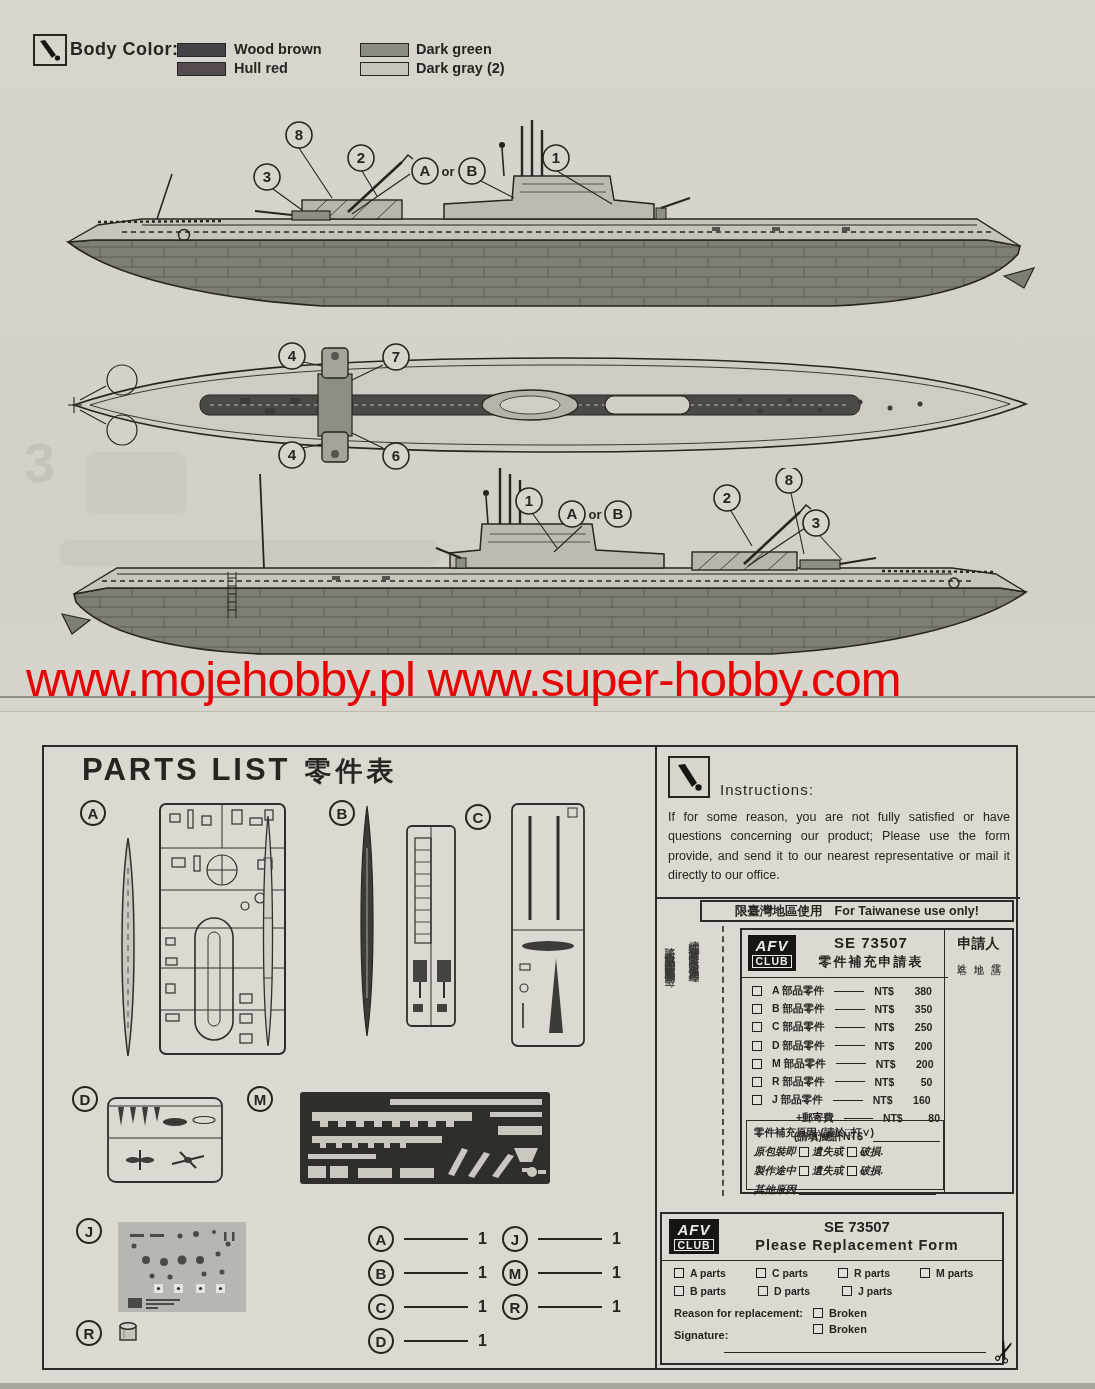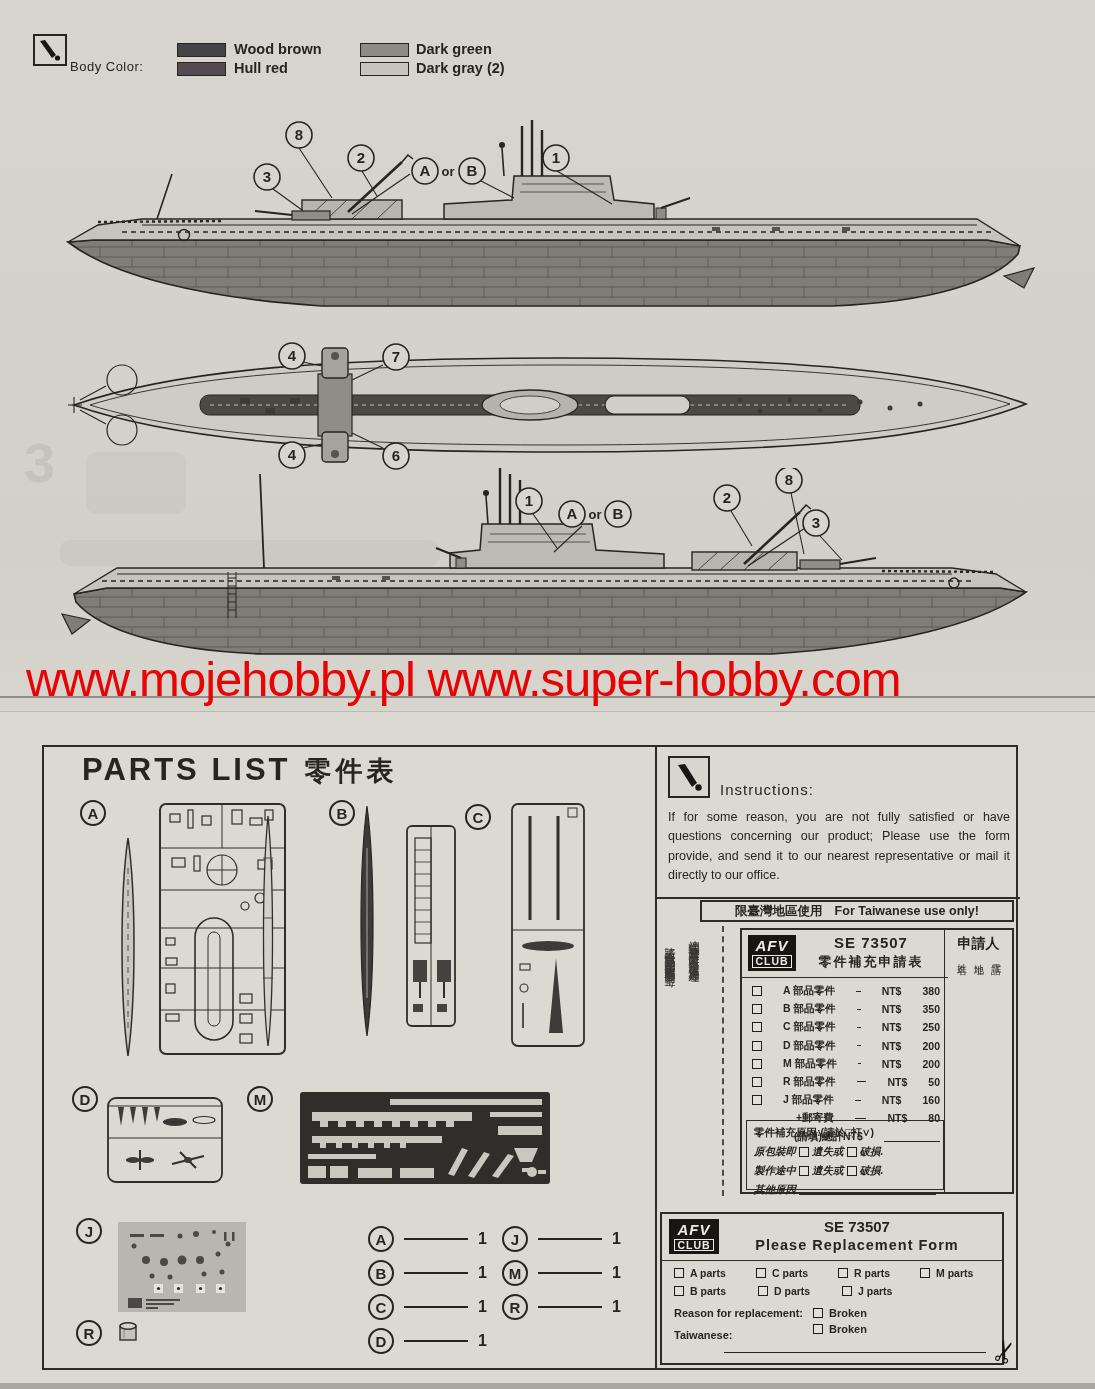--- a/index.html
+++ b/index.html
@@ -6,21 +6,21 @@
   .page{position:relative;width:1095px;height:1389px;overflow:hidden;
     background:linear-gradient(180deg,#d8d5cf 0%,#d3d0c9 40%,#d8d5cf 52%,#dbd8d2 100%);
     font-family:"Liberation Sans",sans-serif;color:#26251f;}
   .abs{position:absolute;}
   .sheet-bottom{left:0;top:712px;width:1095px;height:677px;background:#dcd9d3;}
   .fold1{left:0;top:696px;width:1095px;height:2px;background:#7a7872;opacity:.75;}
   .fold2{left:0;top:711px;width:1095px;height:1px;background:#bcb9b3;}
   .pageedge{left:0;top:1383px;width:1095px;height:6px;background:#aaa7a1;}
   
   .iconbox{border:2px solid #26251f;background:#d8d5cf;display:flex;align-items:center;justify-content:center;}
-  .legend-title{font-weight:normal;font-size:13px;letter-spacing:.5px;margin-top:20px;}
+  .legend-title{font-weight:bold;font-size:18px;letter-spacing:.5px;}
   .swatch{width:47px;height:12px;border:1.5px solid #26251f;}
   .swlabel{font-weight:bold;font-size:14.5px;}
   
   .circ{width:26px;height:26px;border:2px solid #26251f;border-radius:50%;display:flex;
     align-items:center;justify-content:center;font-weight:bold;font-size:15px;color:#26251f;box-sizing:border-box;}
   
   .watermark{left:26px;top:651px;width:1060px;font-size:49px;color:#e60404;white-space:nowrap;
     letter-spacing:-1px;z-index:30;font-weight:normal;}
   .ghost{color:#000;opacity:.06;font-weight:bold;}
   .ghostblob{background:#000;opacity:.03;border-radius:10px;}
@@ -41,21 +41,21 @@
     font-size:12.5px;font-weight:bold;box-sizing:border-box;background:#dcd9d3;}
   .dashedline{border-left:2px dashed #4c4b47;}
   .vtext{writing-mode:vertical-rl;text-orientation:upright;font-size:11px;letter-spacing:1.5px;color:#383733;line-height:1;}
   
   .formbox{border:2px solid #2c2b28;box-sizing:border-box;background:#dcd9d3;}
   .logo{background:#171613;color:#edebe5;text-align:center;display:flex;flex-direction:column;
     align-items:center;justify-content:center;line-height:1;}
   .logo .l1{font-weight:bold;font-style:italic;font-size:15px;letter-spacing:1px;}
   .logo .l2{font-weight:bold;font-size:10.5px;border:1px solid #edebe5;padding:0 2px;margin-top:2px;letter-spacing:1px;}
   .cb{width:10px;height:10px;border:1.7px solid #1e1d1b;display:inline-block;box-sizing:border-box;flex:none;background:#e2dfd9;}
-  .p-row{display:flex;align-items:center;gap:21px;font-size:10.5px;margin-bottom:4.2px;}
+  .p-row{display:flex;align-items:center;gap:10px;font-size:10.5px;margin-bottom:4.2px;}
   .p-label{font-weight:bold;white-space:nowrap;}
   .p-dash{width:30px;border-top:1.8px solid #26251f;}
   .p-cur{font-weight:bold;}
   .p-price{width:28px;text-align:right;font-weight:bold;}
   .underline{border-bottom:1.5px solid #26251f;}
   .reasonbox{border:1.7px solid #2c2b28;box-sizing:border-box;padding:5px 7px;font-size:10.5px;font-weight:bold;}
   .r-line{display:flex;align-items:center;gap:3px;margin-top:5px;font-style:italic;}
   
   .rf-grid-row{display:flex;margin-left:12px;margin-top:6px;}
   .rf-item{display:flex;align-items:center;gap:6px;width:84px;font-size:10.5px;font-weight:bold;}
@@ -633,19 +633,19 @@
         <span style="display:flex;align-items:center;gap:6px;">
           <span class="cb"></span>
           <span>Broken</span>
         </span>
         <span style="display:flex;align-items:center;gap:6px;">
           <span class="cb"></span>
           <span>Broken</span>
         </span>
       </span>
     </div>
-    <div style="position:absolute;left:12px;bottom:22px;font-size:11px;font-weight:bold;">Taiwanese:</div>
+    <div style="position:absolute;left:12px;bottom:22px;font-size:11px;font-weight:bold;">Signature:</div>
     <div class="sig-line" style="position:absolute;left:62px;right:16px;bottom:10px;"></div>
   </div>
 
   <div class="abs scissors" style="left:992px;top:1334px;">✂</div>
 
 </div>
 
 </body></html>

